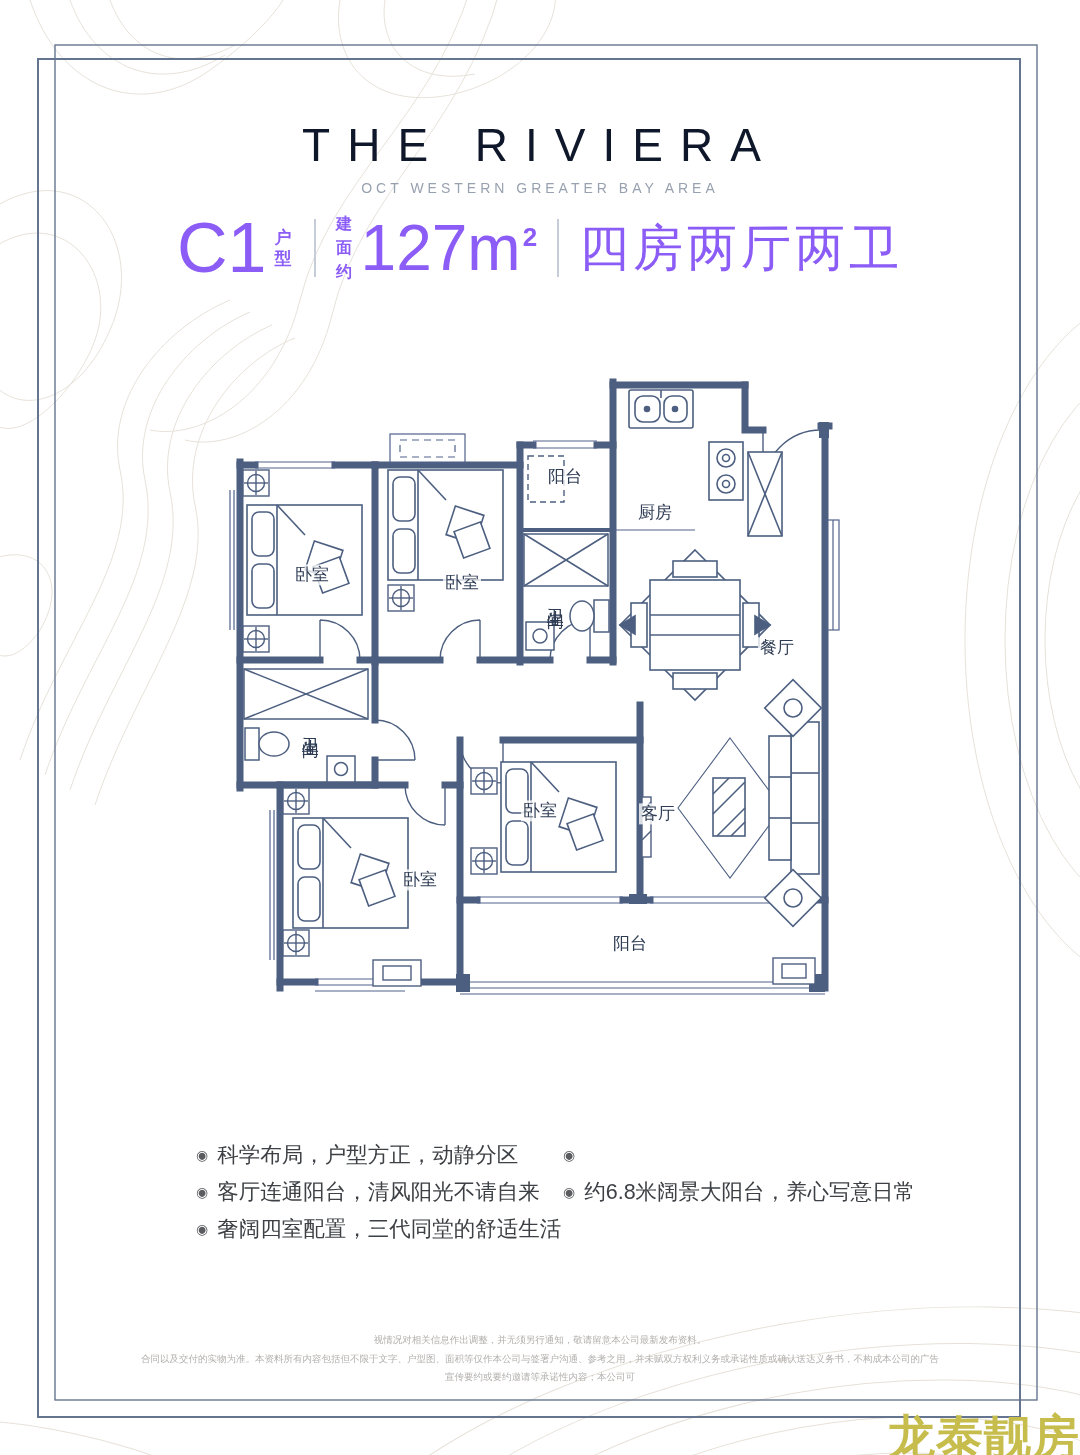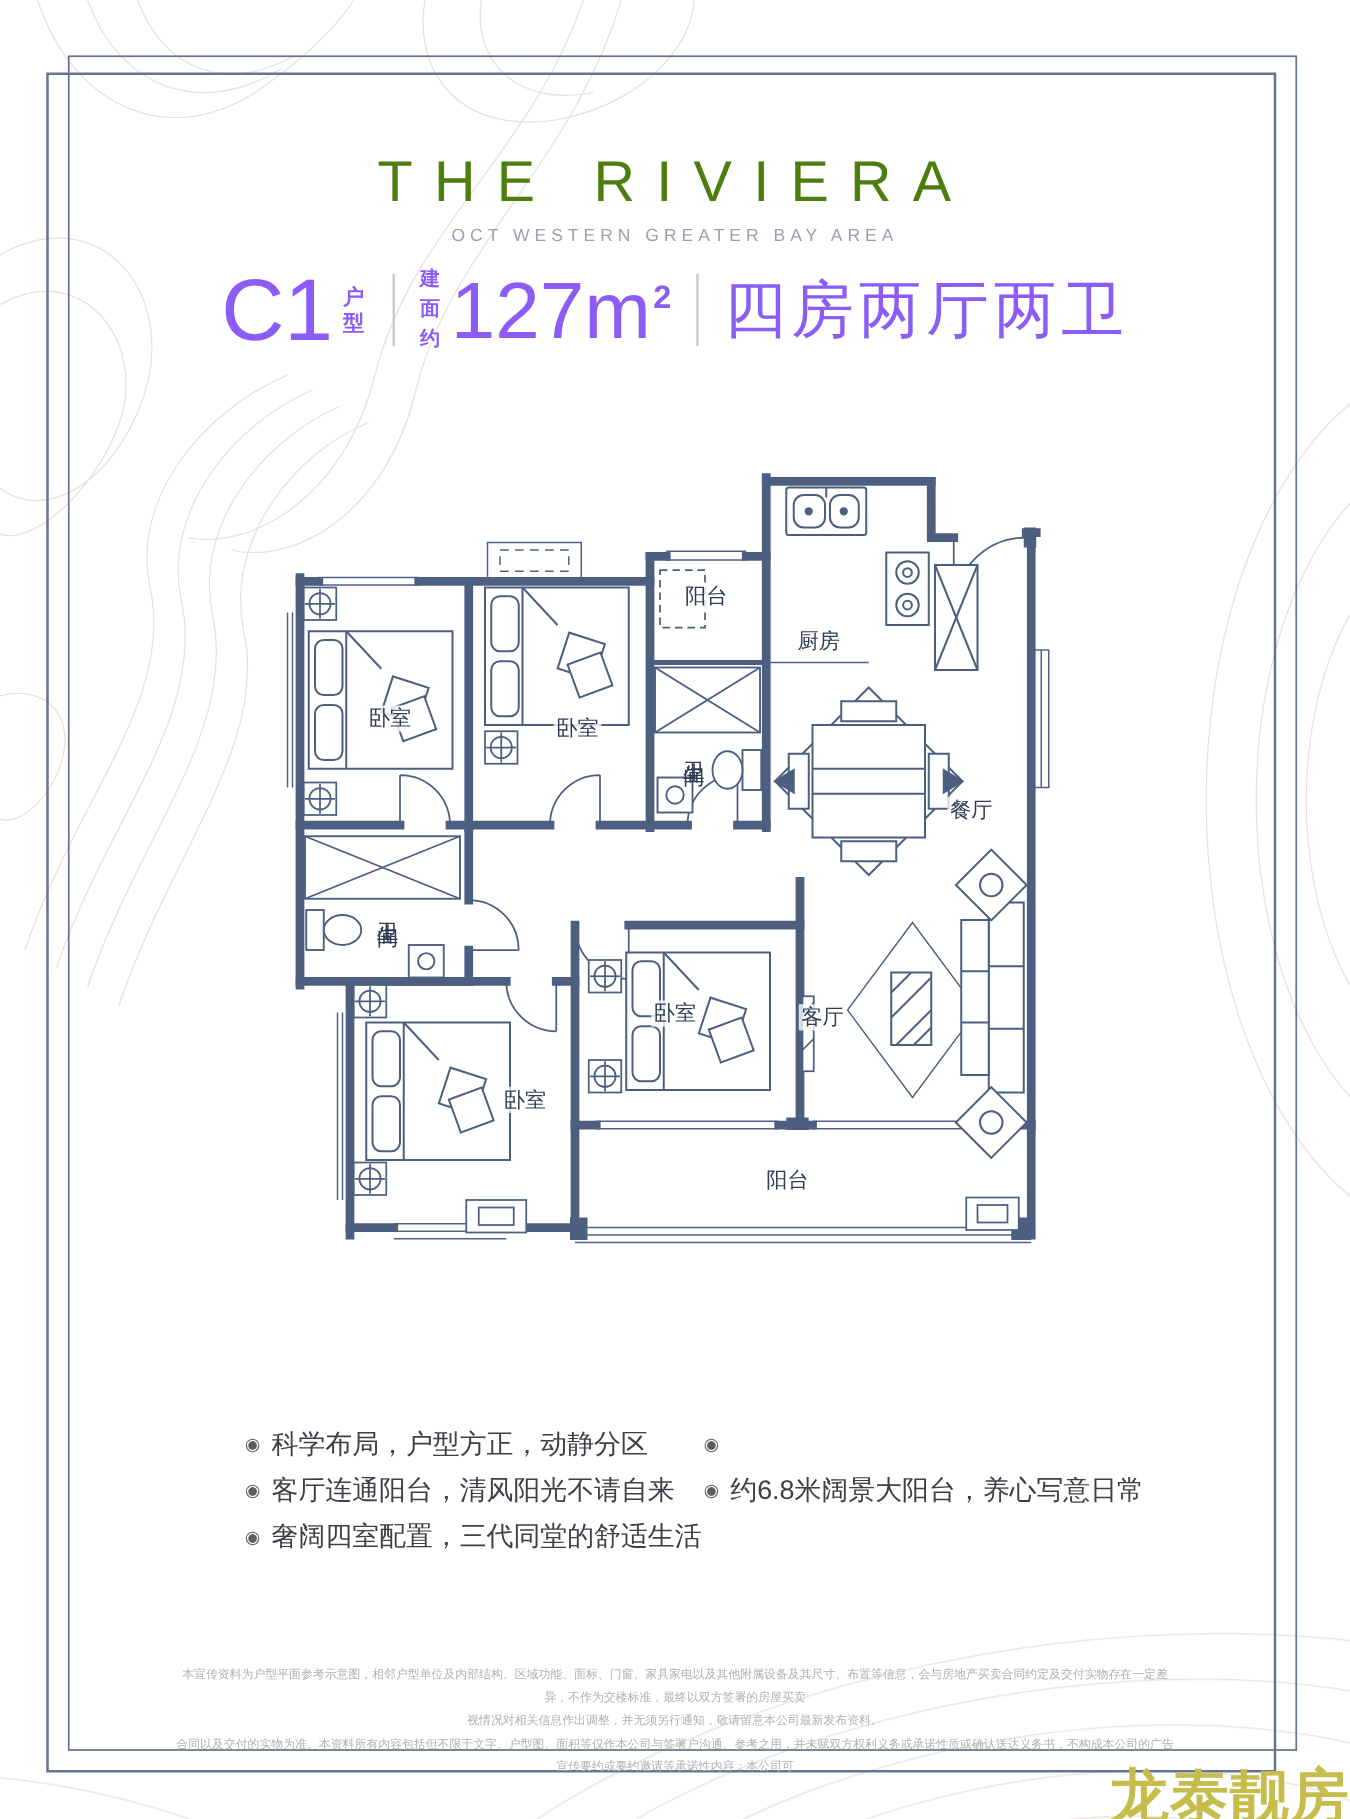--- a/index.html
+++ b/index.html
@@ -2,21 +2,21 @@
 <html><head>
 <meta charset="utf-8">
 <style>
   html,body{margin:0;padding:0;background:#fff;}
   .page{position:relative;width:1080px;height:1455px;background:#ffffff;overflow:hidden;
         font-family:"Liberation Sans", sans-serif;}
   svg{display:block}
   .decor,.frame{position:absolute;left:0;top:0;pointer-events:none;}
   
   .brand{position:absolute;left:0;top:118px;width:100%;text-align:center;}
-  .brand-title{font-size:46px;font-weight:300;letter-spacing:17px;color:#4d7c0f;}
+  .brand-title{font-size:46px;font-weight:300;letter-spacing:17px;color:#0f172a;}
   .brand-sub{margin-top:8px;font-size:14px;letter-spacing:4px;color:#98a1b0;}
   
   .headline{position:absolute;left:0;top:212px;width:100%;display:flex;align-items:center;justify-content:center;color:#8b5cf6;}
   .hl-unit{font-size:70px;font-weight:500;line-height:1;}
   .hl-unit-suffix{width:1.15em;margin-left:8px;font-size:17px;font-weight:700;line-height:1.25;word-break:break-all;}
   .hl-div{width:2px;height:58px;background:#c7cdd8;margin:0 20px;}
   .hl-area-prefix{width:1.1em;font-size:16px;font-weight:700;line-height:1.5;margin-right:7px;word-break:break-all;}
   .hl-area{font-size:64px;font-weight:500;line-height:1;}
   .hl-area sup{font-size:26px;font-weight:600;vertical-align:24px;margin-left:2px;}
   .hl-layout{font-size:50px;font-weight:400;letter-spacing:4px;line-height:1;}
@@ -315,19 +315,18 @@
         <span class="feat-dot">◉</span>
       </div>
       <div class="feat-item">
         <span class="feat-dot">◉</span>
         <span>约6.8米阔景大阳台，养心写意日常</span>
       </div>
     </div>
   </div>
 
   <div class="disclaimer">
-    <div>本宣传资料为户型平面参考示意图，相邻户型单位及内部结构、区域功能、面标、门窗、家具家电以及其他附属设备及其尺寸、布置等信息，会与房地产买卖合同约定及交付实物存在一定差异，不作为交楼标准，最终以双方签署的房屋买卖</div>
     <div>视情况对相关信息作出调整，并无须另行通知，敬请留意本公司最新发布资料。</div>
     <div>合同以及交付的实物为准。本资料所有内容包括但不限于文字、户型图、面积等仅作本公司与签署户沟通、参考之用，并未赋双方权利义务或承诺性质或确认送达义务书，不构成本公司的广告宣传要约或要约邀请等承诺性内容；本公司可</div>
   </div>
 
   <div class="watermark">龙泰靓房</div>
 </div>
 
 </body></html>

